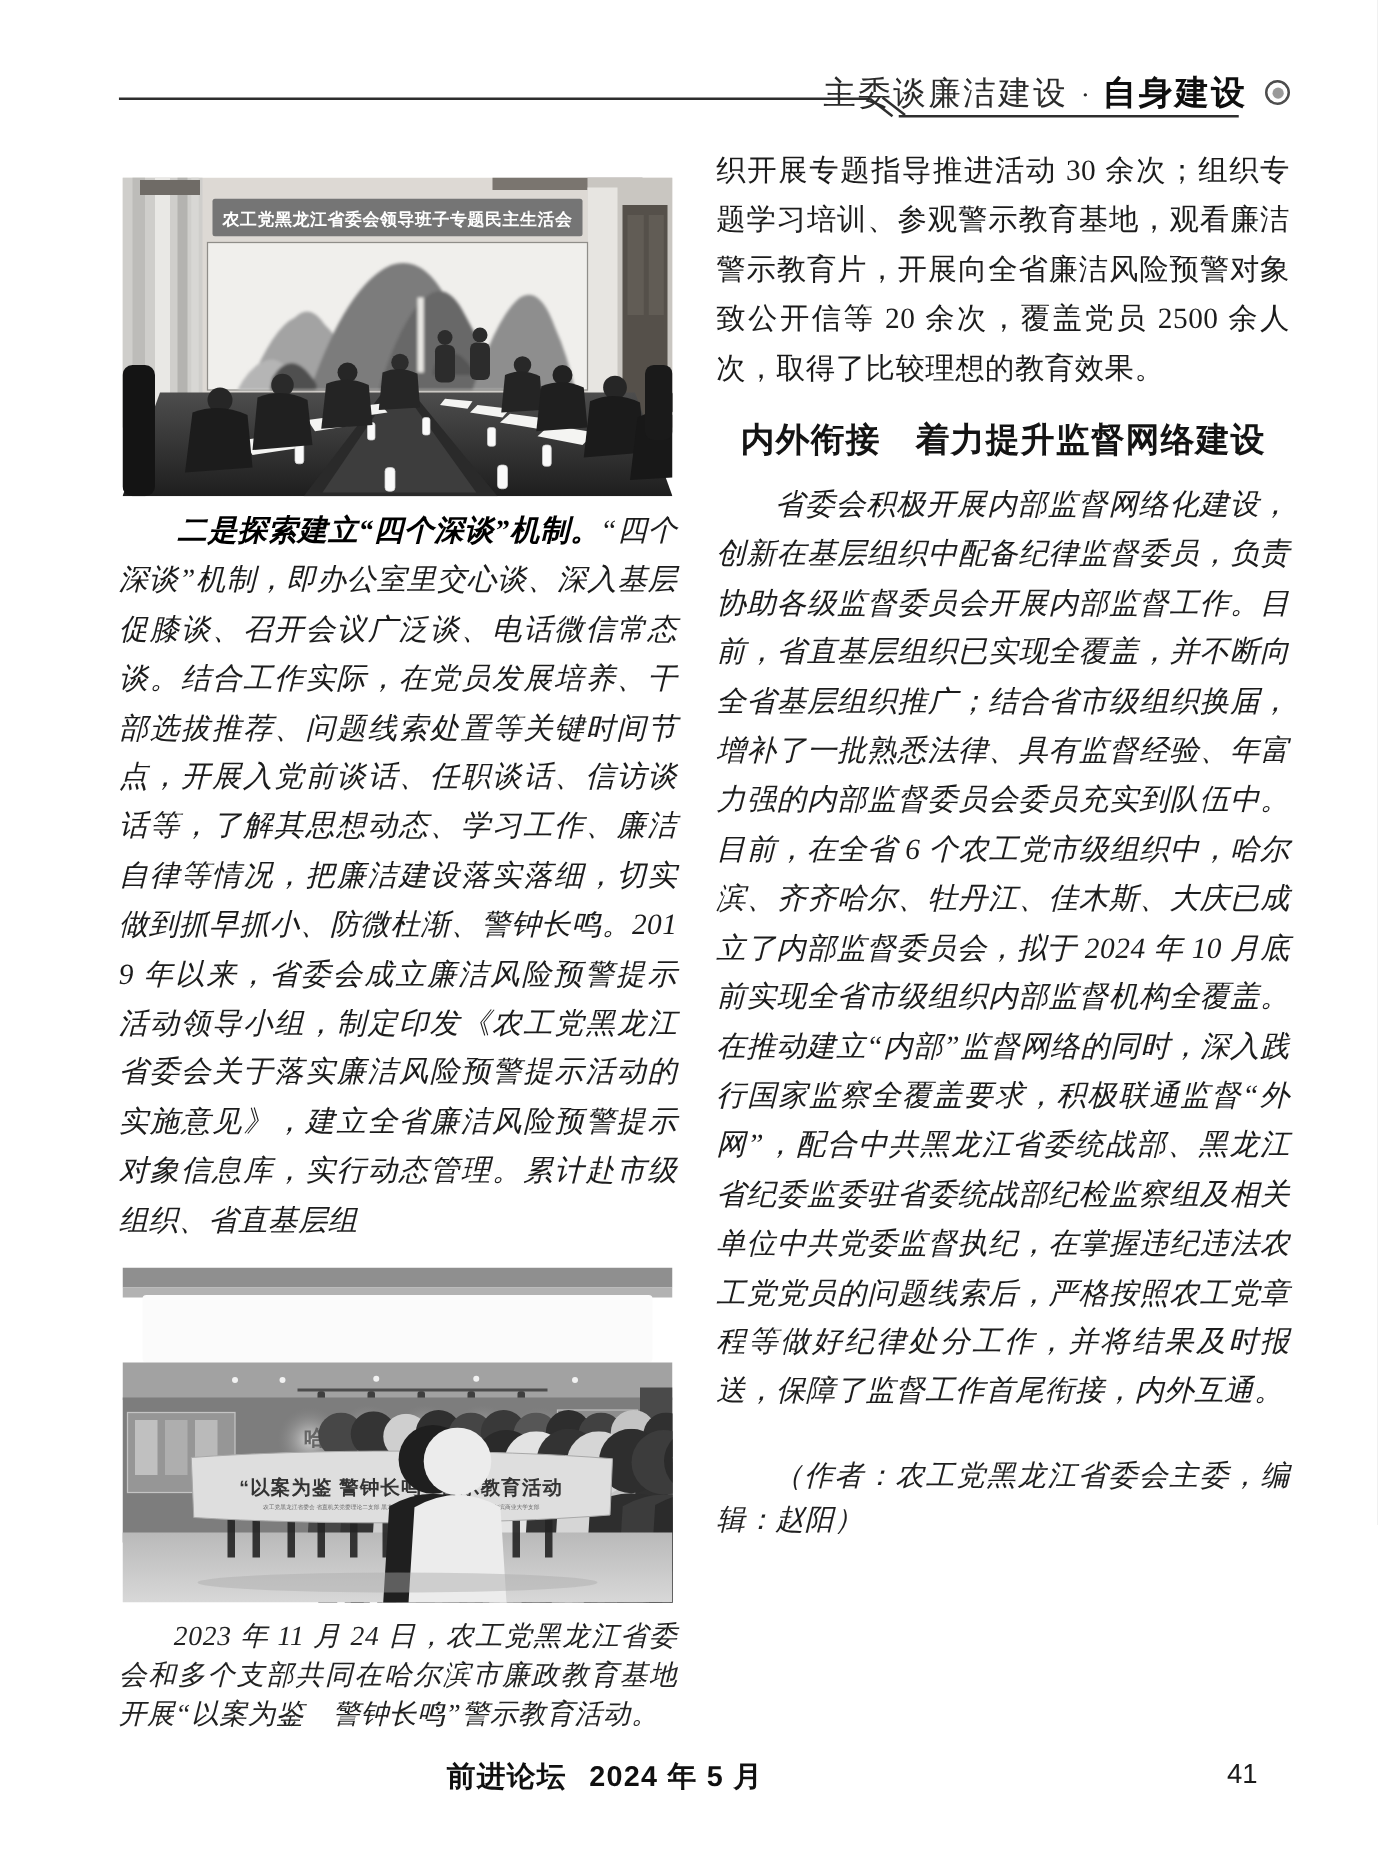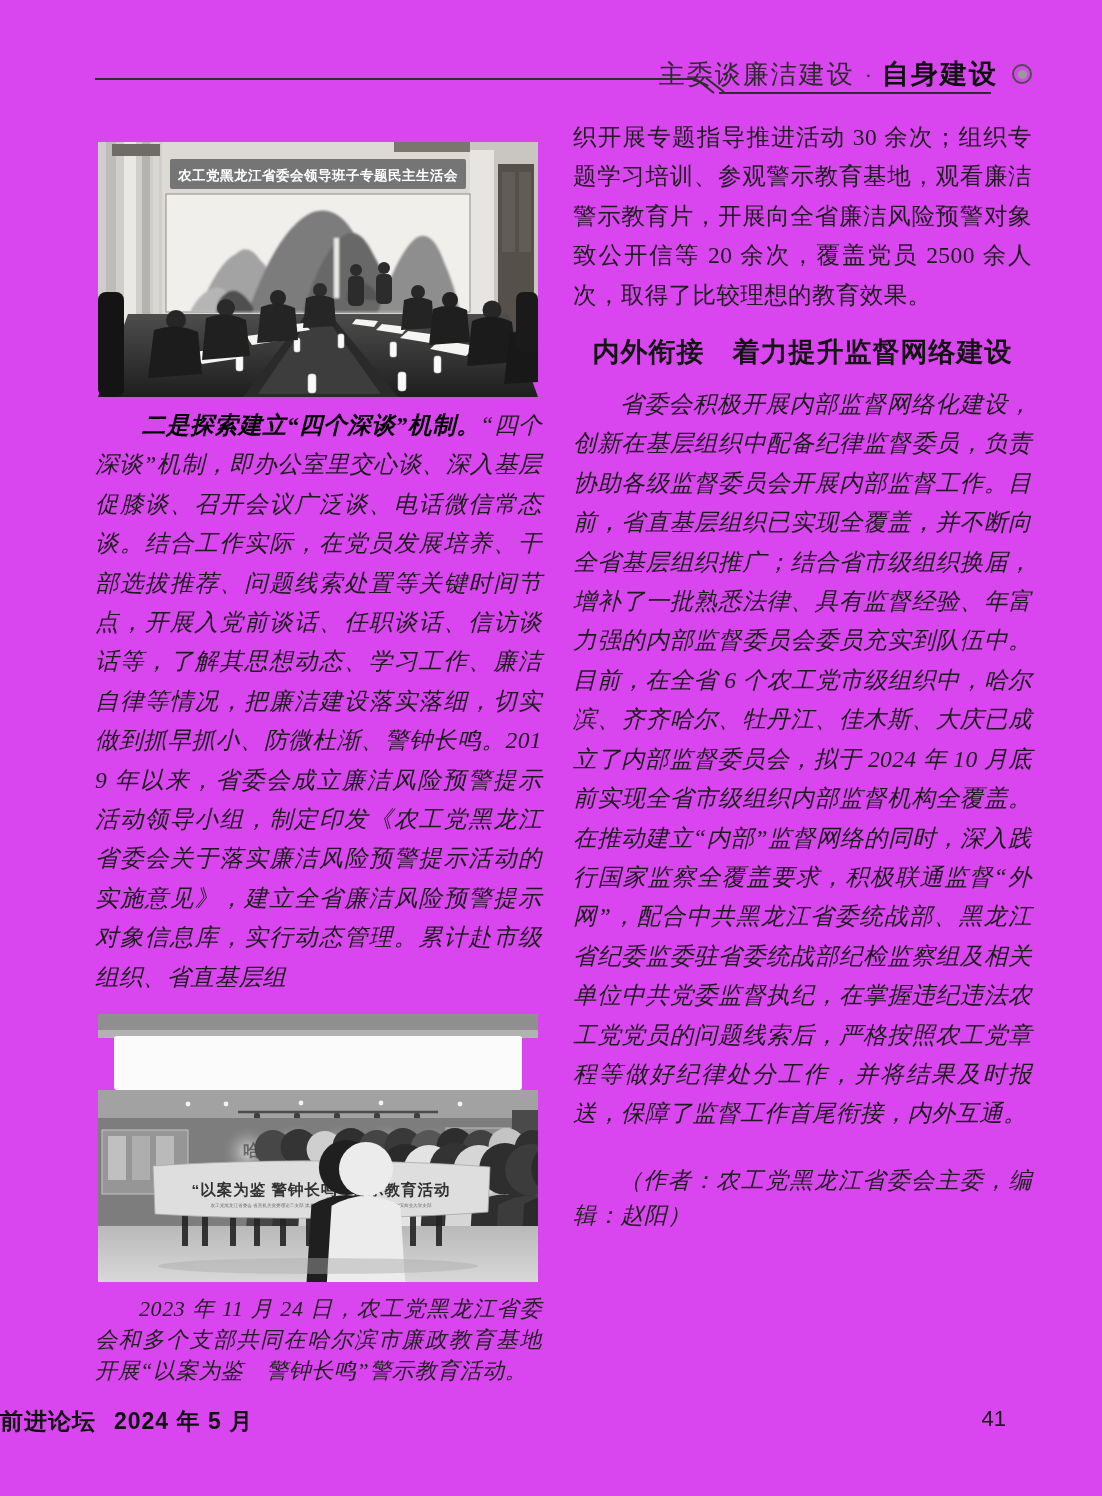--- a/index.html
+++ b/index.html
@@ -1,16 +1,16 @@
 <!DOCTYPE html>
 <html><head>
 <meta charset="utf-8">
 <style>
   html,body{margin:0;padding:0;background:#e8e8e8;}
-  .page{position:relative;width:1102px;height:1496px;background:#d946ef;overflow:hidden;
+  .page{position:relative;width:1102px;height:1496px;background:#ffffff;overflow:hidden;
         font-family:"Liberation Serif","DejaVu Serif",serif;color:#1c1c1c;}
   
   .header{position:absolute;left:95px;top:52px;width:937px;height:52px;}
   .header-rule{position:absolute;left:0;top:0;width:937px;height:52px;}
   .header-titles{position:absolute;right:34px;top:4px;white-space:nowrap;}
   .hdr-section{font-size:26px;color:#2b2b2b;letter-spacing:2px;}
   .hdr-sep{font-size:22px;color:#2b2b2b;margin:0 6px;}
   .hdr-sub{font-size:27px;font-weight:bold;color:#0f0f0f;
            font-family:"Liberation Sans","DejaVu Sans",sans-serif;letter-spacing:2px;}
   .hdr-icon{position:absolute;right:0;top:12px;width:16px;height:16px;border:2.5px solid #4d4d4d;
@@ -31,21 +31,21 @@
   .caption{margin:11px 0 0 0;font-size:22px;line-height:31px;font-style:italic;
            text-align:justify;text-justify:inter-character;word-break:break-all;
            text-indent:2em;color:#222;letter-spacing:0.6px;}
   .sub-head{margin:19px 0 15px 0;font-size:27px;font-weight:bold;text-align:center;
             font-family:"Liberation Sans","DejaVu Sans",sans-serif;color:#141414;letter-spacing:1px;}
   .byline{margin-top:29px;font-size:23px;line-height:35px;font-style:italic;text-indent:2em;
           text-align:justify;word-break:break-all;color:#1f1f1f;letter-spacing:0.6px;}
   
   .footer{position:absolute;left:0;top:1406px;width:1102px;height:40px;
           font-family:"Liberation Sans","DejaVu Sans",sans-serif;}
-  .footer-center{position:absolute;left:0;width:968px;font-size:23px;
+  .footer-center{position:absolute;left:0;width:968px;text-align:center;font-size:23px;
           font-weight:bold;color:#101010;letter-spacing:1px;}
   .footer-issue{margin-left:18px;}
   .footer-page{position:absolute;right:96px;top:0;font-size:22px;color:#1a1a1a;font-weight:normal;}
   svg{display:block;}
 </style>
 </head>
 <body>
 
 <div class="page">
 

